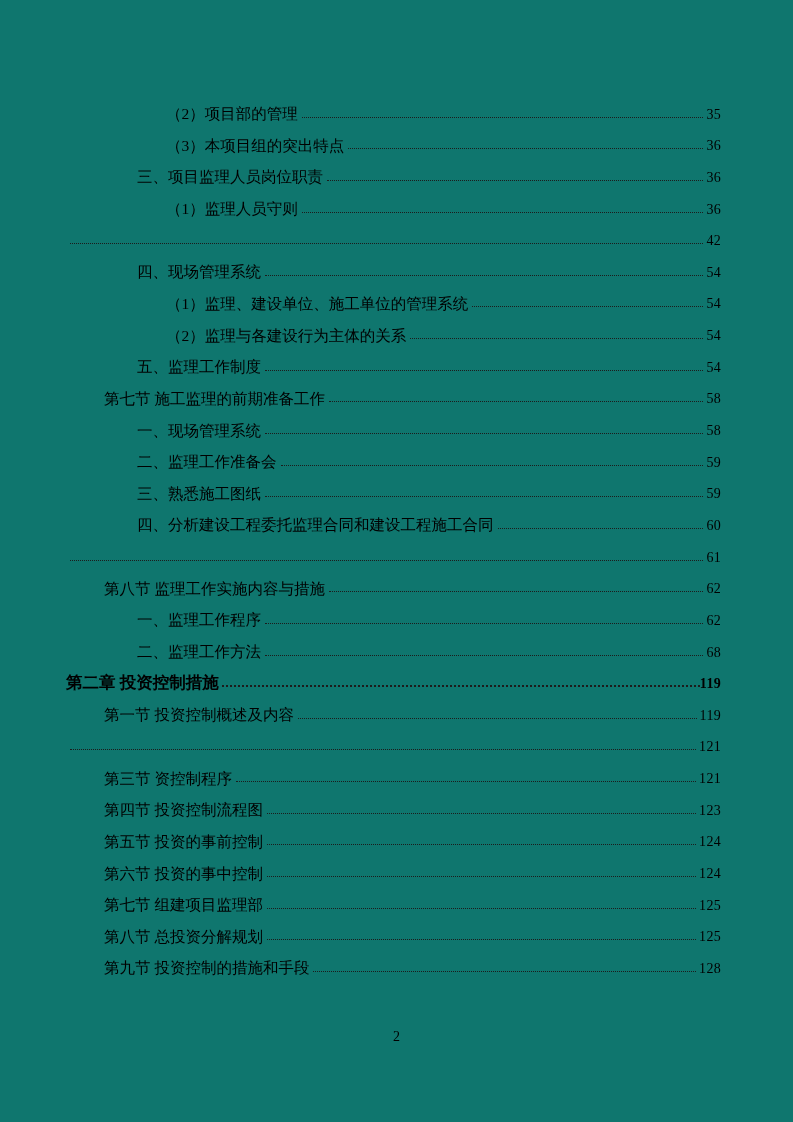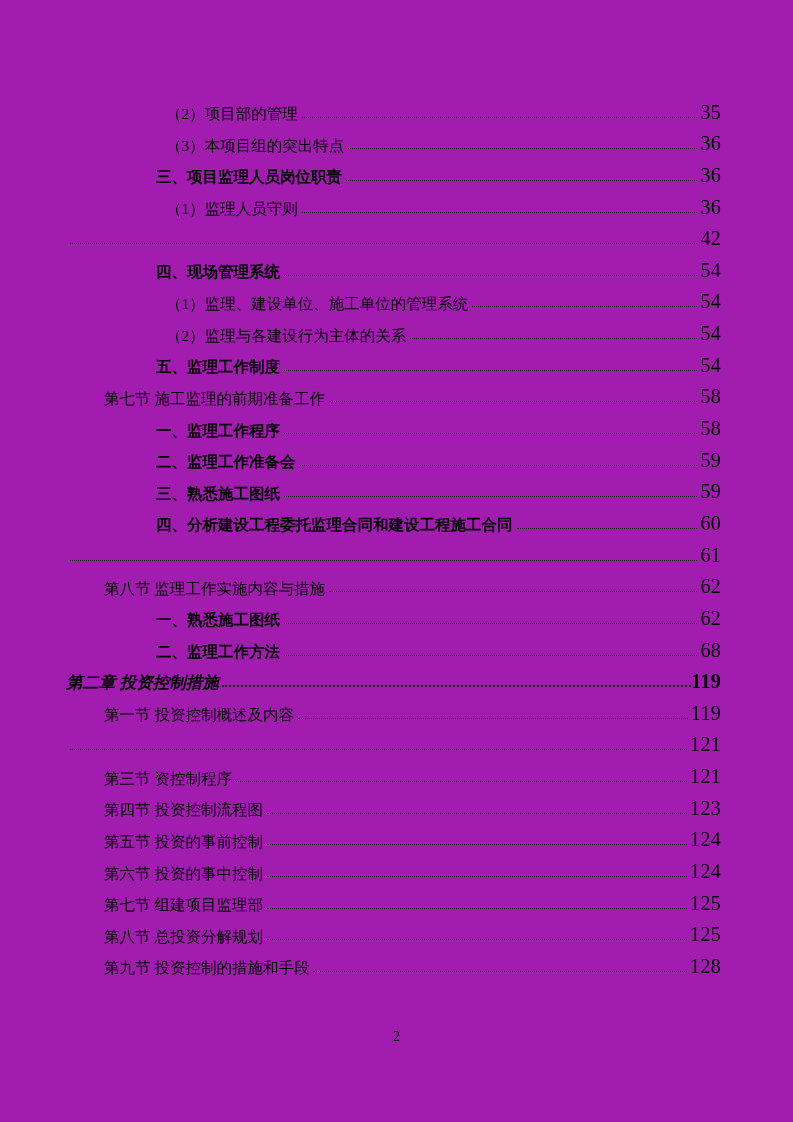--- a/index.html
+++ b/index.html
@@ -4,21 +4,21 @@
 <style>
   html, body {
     margin: 0;
     padding: 0;
     background: #ffffff;
   }
   .doc-page {
     position: relative;
     width: 793px;
     height: 1122px;
-    background: #a21caf;
+    background: #0f766e;
     overflow: hidden;
     font-family: "Liberation Serif", "DejaVu Serif", serif;
     color: #000000;
   }
   .toc {
     position: absolute;
     left: 66px;
     right: 72px;
     top: 92px;
   }
@@ -34,31 +34,31 @@
     line-height: 1;
     padding-bottom: 2px;
   }
   .leader {
     flex: 1 1 auto;
     border-bottom: 1.9px dotted #1c1c1c;
     margin: 0 3px 6px 4px;
     min-width: 10px;
   }
   .pagenum {
-    font-size: 20px;
+    font-size: 14px;
     line-height: 1;
     padding-bottom: 2px;
     letter-spacing: 0.3px;
     white-space: nowrap;
   }
-  .lvl-0 .label { margin-left: 0; font-weight: bold; font-size: 16.5px; font-style: italic; }
+  .lvl-0 .label { margin-left: 0; font-weight: bold; font-size: 16.5px; }
   .lvl-0 .pagenum { font-weight: bold; }
   .lvl-0 .leader { border-bottom-width: 2.4px; margin-right: 0; margin-left: 3px; }
   .lvl-1 .label { margin-left: 38px; margin-top: 28px; }
-  .lvl-2 .label { margin-left: 90px; font-weight: bold; }
+  .lvl-2 .label { margin-left: 71px; }
   .lvl-3 .label { margin-left: 100px; }
   .footer-pagenum {
     position: absolute;
     top: 1030px;
     left: 0;
     width: 100%;
     text-align: center;
     font-size: 14px;
     line-height: 1;
   }
@@ -123,56 +123,56 @@
     <span class="pagenum">54</span>
   </div>
 
   <div class="row lvl-1">
     <span class="label">第七节 施工监理的前期准备工作</span>
     <span class="leader"></span>
     <span class="pagenum">58</span>
   </div>
 
   <div class="row lvl-2">
+    <span class="label">一、现场管理系统</span>
+    <span class="leader"></span>
+    <span class="pagenum">58</span>
+  </div>
+
+  <div class="row lvl-2">
+    <span class="label">二、监理工作准备会</span>
+    <span class="leader"></span>
+    <span class="pagenum">59</span>
+  </div>
+
+  <div class="row lvl-2">
+    <span class="label">三、熟悉施工图纸</span>
+    <span class="leader"></span>
+    <span class="pagenum">59</span>
+  </div>
+
+  <div class="row lvl-2">
+    <span class="label">四、分析建设工程委托监理合同和建设工程施工合同</span>
+    <span class="leader"></span>
+    <span class="pagenum">60</span>
+  </div>
+
+  <div class="row lvl-2">
+    <span class="leader"></span>
+    <span class="pagenum">61</span>
+  </div>
+
+  <div class="row lvl-1">
+    <span class="label">第八节 监理工作实施内容与措施</span>
+    <span class="leader"></span>
+    <span class="pagenum">62</span>
+  </div>
+
+  <div class="row lvl-2">
     <span class="label">一、监理工作程序</span>
-    <span class="leader"></span>
-    <span class="pagenum">58</span>
-  </div>
-
-  <div class="row lvl-2">
-    <span class="label">二、监理工作准备会</span>
-    <span class="leader"></span>
-    <span class="pagenum">59</span>
-  </div>
-
-  <div class="row lvl-2">
-    <span class="label">三、熟悉施工图纸</span>
-    <span class="leader"></span>
-    <span class="pagenum">59</span>
-  </div>
-
-  <div class="row lvl-2">
-    <span class="label">四、分析建设工程委托监理合同和建设工程施工合同</span>
-    <span class="leader"></span>
-    <span class="pagenum">60</span>
-  </div>
-
-  <div class="row lvl-2">
-    <span class="leader"></span>
-    <span class="pagenum">61</span>
-  </div>
-
-  <div class="row lvl-1">
-    <span class="label">第八节 监理工作实施内容与措施</span>
-    <span class="leader"></span>
-    <span class="pagenum">62</span>
-  </div>
-
-  <div class="row lvl-2">
-    <span class="label">一、熟悉施工图纸</span>
     <span class="leader"></span>
     <span class="pagenum">62</span>
   </div>
 
   <div class="row lvl-2">
     <span class="label">二、监理工作方法</span>
     <span class="leader"></span>
     <span class="pagenum">68</span>
   </div>
 

